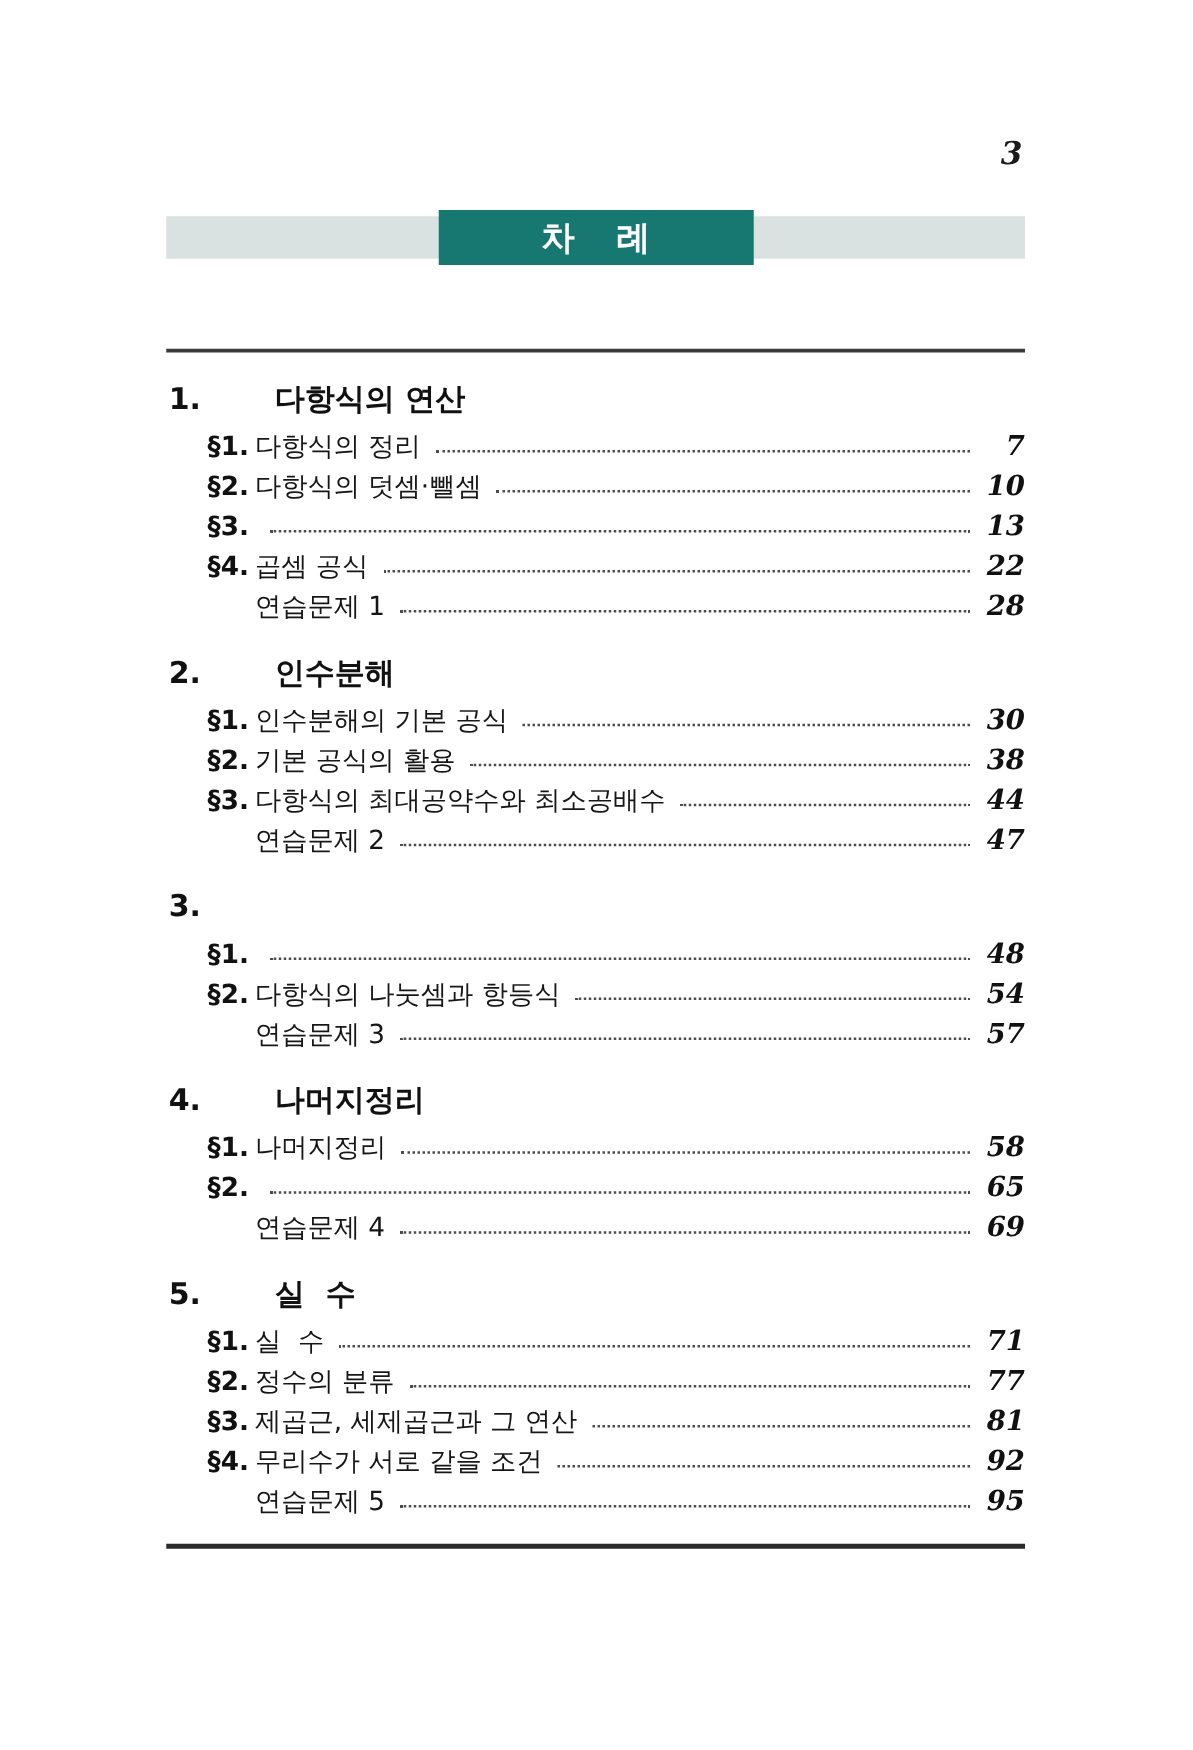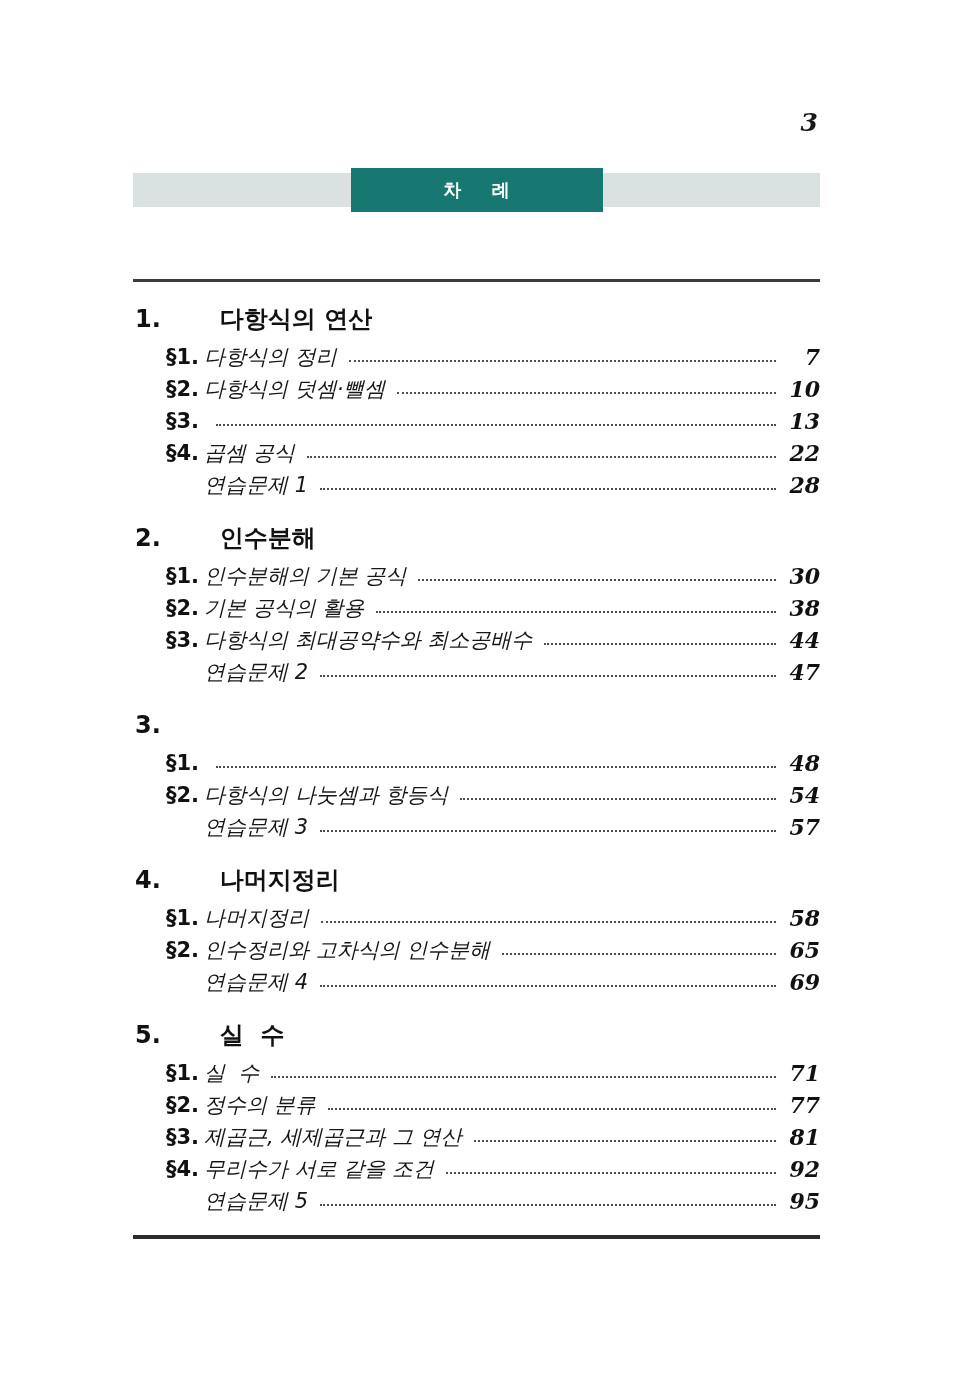--- a/index.html
+++ b/index.html
@@ -44,21 +44,21 @@
     width: 252px;
     height: 44px;
     background: #177872;
     display: flex;
     align-items: center;
     justify-content: center;
   }
   .band-title {
     color: #ffffff;
     font-weight: bold;
-    font-size: 18px;
+    font-size: 27px;
     letter-spacing: 12px;
     text-indent: 12px; 
     white-space: pre;
   }
   
   .toc {
     position: absolute;
     top: 279px;
     left: 133px;
     width: 687px;
@@ -94,21 +94,20 @@
     display: inline-block;
     min-width: 38px;
     font-weight: bold;
     color: #111111;
     flex: none;
   }
   .entry-title {
     white-space: pre;
     color: #161616;
     flex: none;
-    font-style: italic;
   }
   .dots {
     flex: 1;
     height: 0;
     border-bottom: 2px dotted #4c4c4c;
     margin: 8px 10px 0 12px;
   }
   .entry-page {
     flex: none;
     min-width: 34px;
@@ -225,21 +224,20 @@
       <span class="sec-title">나머지정리</span>
     </div>
     <div class="entry">
       <span class="entry-prefix">§1.</span>
       <span class="entry-title">나머지정리</span>
       <span class="dots"></span>
       <span class="entry-page">58</span>
     </div>
     <div class="entry">
       <span class="entry-prefix">§2.</span>
-      <span class="entry-title">인수정리와 고차식의 인수분해</span>
       <span class="dots"></span>
       <span class="entry-page">65</span>
     </div>
     <div class="entry">
       <span class="entry-prefix"></span>
       <span class="entry-title">연습문제 4</span>
       <span class="dots"></span>
       <span class="entry-page">69</span>
     </div>
 

